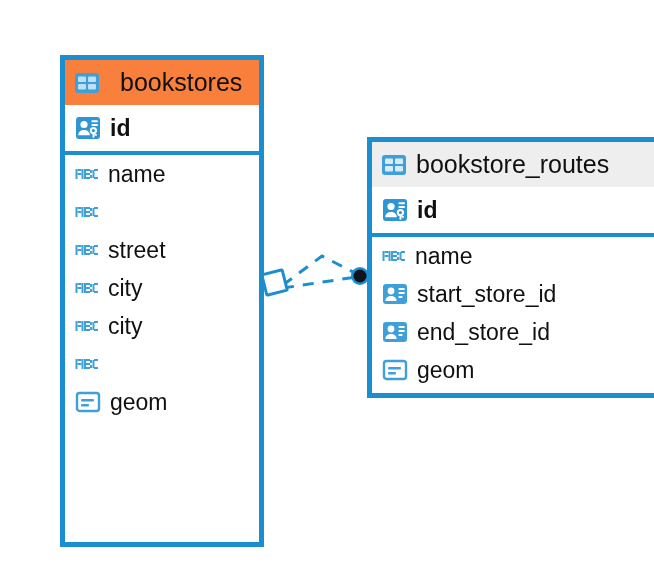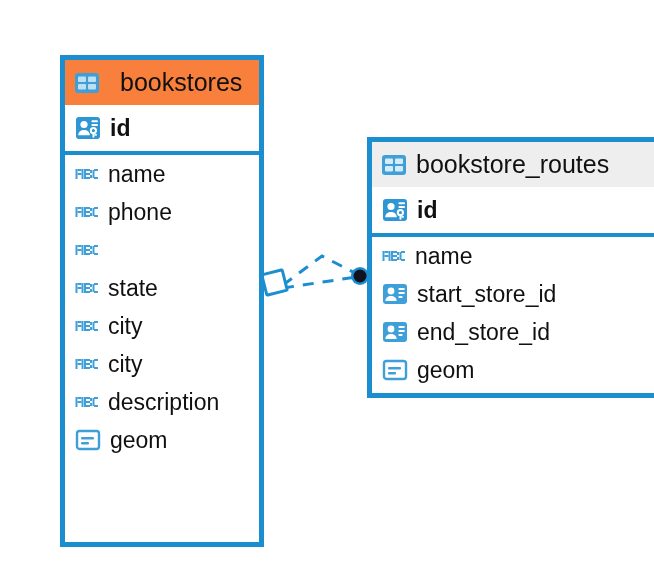--- a/index.html
+++ b/index.html
@@ -164,86 +164,64 @@
               <rect x="19" y="6" width="4" height="2"></rect>
                 <rect x="17.5" y="7" width="2" height="8"></rect>
               <rect x="19" y="14" width="4" height="2"></rect>
             </g>
           </svg>
         </span>
         <span class="field-label">name</span>
       </div>
 
 
-      <div class="field-row">
-        <span class="icon icon-abc">
-          <svg width="24" height="22" viewBox="0 0 24 22">
-              <g fill="#3f9fd8">
-            <rect x="0.5" y="6" width="2" height="10"></rect>
-                <rect x="6.5" y="6" width="2" height="10"></rect>
-            <rect x="2.5" y="6" width="4" height="2"></rect>
-                <rect x="2.5" y="10" width="4" height="2"></rect>
-            <rect x="9" y="6" width="2" height="10"></rect>
-                <rect x="11" y="6" width="4" height="2"></rect>
-            <rect x="11" y="10" width="4" height="2"></rect>
-                <rect x="11" y="14" width="4" height="2"></rect>
-            <rect x="15" y="7" width="2" height="3"></rect>
-                <rect x="15" y="12" width="2" height="3"></rect>
-            <rect x="19" y="6" width="4" height="2"></rect>
-                <rect x="17.5" y="7" width="2" height="8"></rect>
-            <rect x="19" y="14" width="4" height="2"></rect>
-              </g>
-            </svg>
-        </span>
-        <span class="field-label">phone</span>
-      </div>
-
-      <div class="field-row">
-        <span class="icon icon-abc">
-          <svg width="24" height="22" viewBox="0 0 24 22">
-              <g fill="#3f9fd8">
-            <rect x="0.5" y="6" width="2" height="10"></rect>
-                <rect x="6.5" y="6" width="2" height="10"></rect>
-            <rect x="2.5" y="6" width="4" height="2"></rect>
-                <rect x="2.5" y="10" width="4" height="2"></rect>
-            <rect x="9" y="6" width="2" height="10"></rect>
-                <rect x="11" y="6" width="4" height="2"></rect>
-            <rect x="11" y="10" width="4" height="2"></rect>
-                <rect x="11" y="14" width="4" height="2"></rect>
-            <rect x="15" y="7" width="2" height="3"></rect>
-                <rect x="15" y="12" width="2" height="3"></rect>
-            <rect x="19" y="6" width="4" height="2"></rect>
-                <rect x="17.5" y="7" width="2" height="8"></rect>
-            <rect x="19" y="14" width="4" height="2"></rect>
-              </g>
-            </svg>
-        </span>
-      </div>
-
-      <div class="field-row">
-        <span class="icon icon-abc">
-          <svg width="24" height="22" viewBox="0 0 24 22">
-              <g fill="#3f9fd8">
-            <rect x="0.5" y="6" width="2" height="10"></rect>
-                <rect x="6.5" y="6" width="2" height="10"></rect>
-            <rect x="2.5" y="6" width="4" height="2"></rect>
-                <rect x="2.5" y="10" width="4" height="2"></rect>
-            <rect x="9" y="6" width="2" height="10"></rect>
-                <rect x="11" y="6" width="4" height="2"></rect>
-            <rect x="11" y="10" width="4" height="2"></rect>
-                <rect x="11" y="14" width="4" height="2"></rect>
-            <rect x="15" y="7" width="2" height="3"></rect>
-                <rect x="15" y="12" width="2" height="3"></rect>
-            <rect x="19" y="6" width="4" height="2"></rect>
-                <rect x="17.5" y="7" width="2" height="8"></rect>
-            <rect x="19" y="14" width="4" height="2"></rect>
-              </g>
-            </svg>
-        </span>
-        <span class="field-label">state</span>
+
+      <div class="field-row">
+        <span class="icon icon-abc">
+          <svg width="24" height="22" viewBox="0 0 24 22">
+              <g fill="#3f9fd8">
+            <rect x="0.5" y="6" width="2" height="10"></rect>
+                <rect x="6.5" y="6" width="2" height="10"></rect>
+            <rect x="2.5" y="6" width="4" height="2"></rect>
+                <rect x="2.5" y="10" width="4" height="2"></rect>
+            <rect x="9" y="6" width="2" height="10"></rect>
+                <rect x="11" y="6" width="4" height="2"></rect>
+            <rect x="11" y="10" width="4" height="2"></rect>
+                <rect x="11" y="14" width="4" height="2"></rect>
+            <rect x="15" y="7" width="2" height="3"></rect>
+                <rect x="15" y="12" width="2" height="3"></rect>
+            <rect x="19" y="6" width="4" height="2"></rect>
+                <rect x="17.5" y="7" width="2" height="8"></rect>
+            <rect x="19" y="14" width="4" height="2"></rect>
+              </g>
+            </svg>
+        </span>
+      </div>
+
+      <div class="field-row">
+        <span class="icon icon-abc">
+          <svg width="24" height="22" viewBox="0 0 24 22">
+              <g fill="#3f9fd8">
+            <rect x="0.5" y="6" width="2" height="10"></rect>
+                <rect x="6.5" y="6" width="2" height="10"></rect>
+            <rect x="2.5" y="6" width="4" height="2"></rect>
+                <rect x="2.5" y="10" width="4" height="2"></rect>
+            <rect x="9" y="6" width="2" height="10"></rect>
+                <rect x="11" y="6" width="4" height="2"></rect>
+            <rect x="11" y="10" width="4" height="2"></rect>
+                <rect x="11" y="14" width="4" height="2"></rect>
+            <rect x="15" y="7" width="2" height="3"></rect>
+                <rect x="15" y="12" width="2" height="3"></rect>
+            <rect x="19" y="6" width="4" height="2"></rect>
+                <rect x="17.5" y="7" width="2" height="8"></rect>
+            <rect x="19" y="14" width="4" height="2"></rect>
+              </g>
+            </svg>
+        </span>
+        <span class="field-label">street</span>
       </div>
 
       <div class="field-row">
         <span class="icon icon-abc">
           <svg width="24" height="22" viewBox="0 0 24 22">
               <g fill="#3f9fd8">
             <rect x="0.5" y="6" width="2" height="10"></rect>
                 <rect x="6.5" y="6" width="2" height="10"></rect>
             <rect x="2.5" y="6" width="4" height="2"></rect>
                 <rect x="2.5" y="10" width="4" height="2"></rect>
@@ -299,21 +277,20 @@
             <rect x="11" y="10" width="4" height="2"></rect>
                 <rect x="11" y="14" width="4" height="2"></rect>
             <rect x="15" y="7" width="2" height="3"></rect>
                 <rect x="15" y="12" width="2" height="3"></rect>
             <rect x="19" y="6" width="4" height="2"></rect>
                 <rect x="17.5" y="7" width="2" height="8"></rect>
             <rect x="19" y="14" width="4" height="2"></rect>
               </g>
             </svg>
         </span>
-        <span class="field-label">description</span>
       </div>
 
       <div class="field-row">
         <span class="icon">
           <svg width="26" height="24" viewBox="0 0 26 24">
             <rect x="2" y="3" width="22" height="18" rx="2.5" fill="none" stroke="#3f9fd8" stroke-width="2.4"></rect>
             <rect x="6" y="9" width="13" height="2.4" rx="1" fill="#3f9fd8"></rect>
             <rect x="6" y="14" width="8" height="2.4" rx="1" fill="#3f9fd8"></rect>
           </svg>
         </span>

